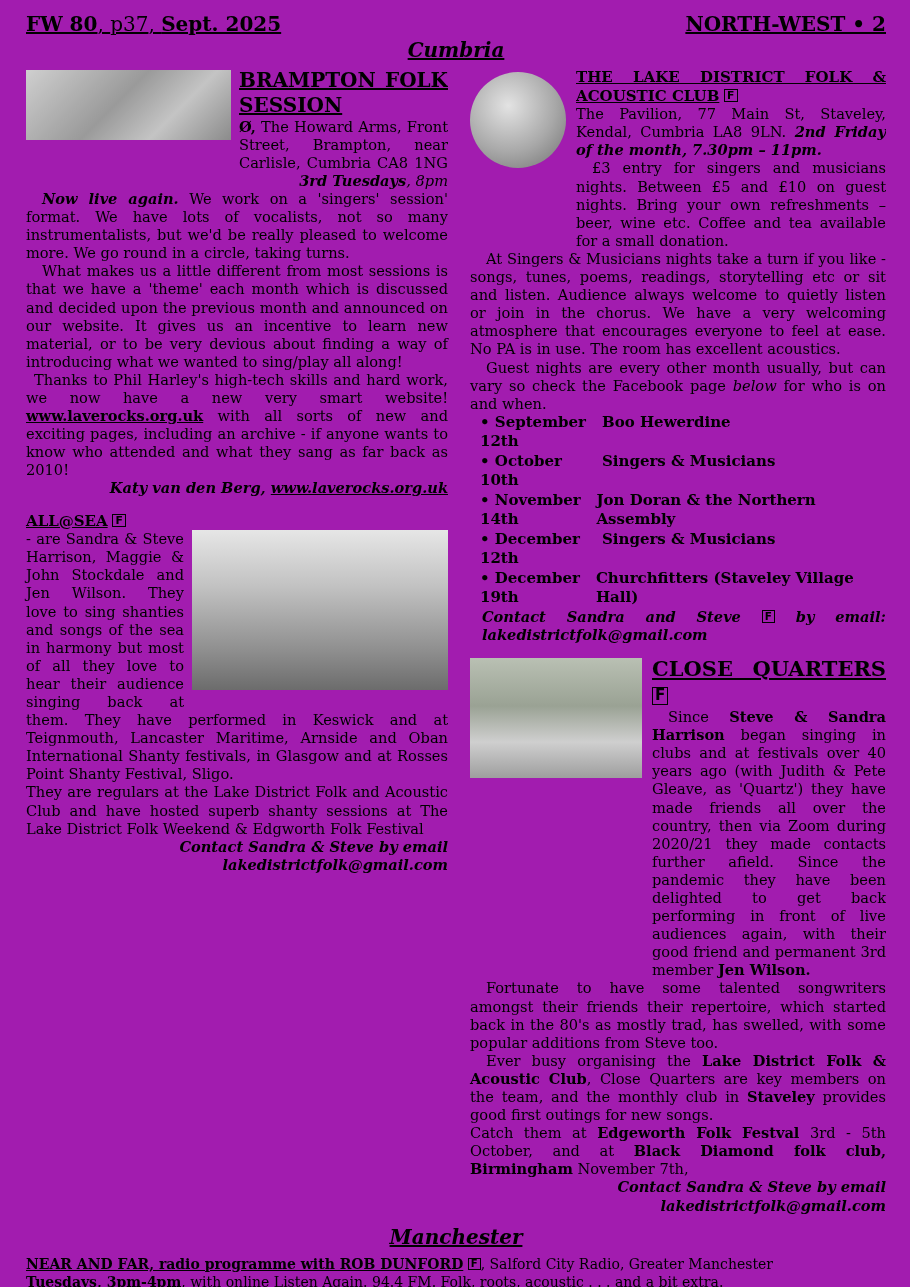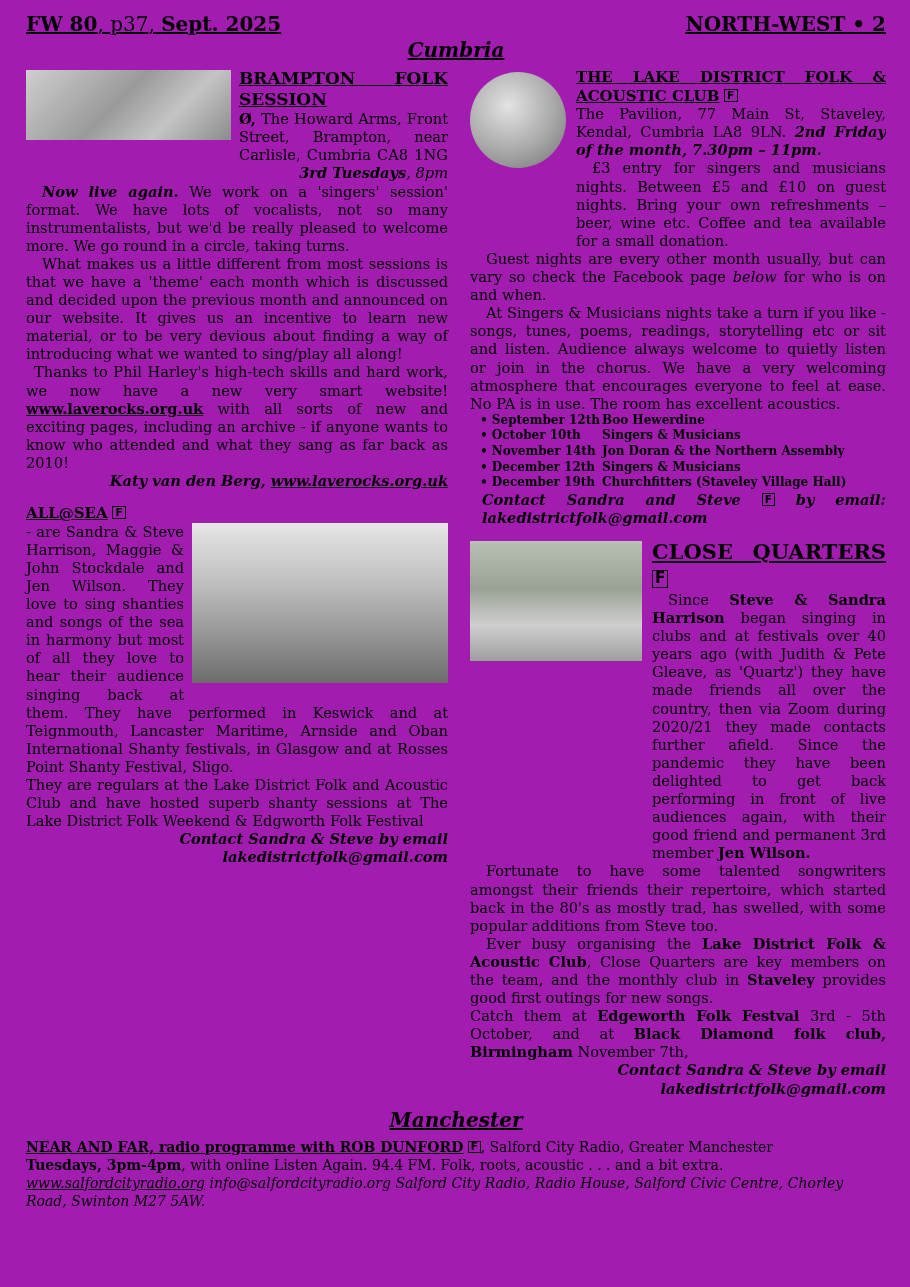--- a/index.html
+++ b/index.html
@@ -35,21 +35,21 @@
       linear-gradient(180deg,#e8e8e8 0%,#cycyc 0%,#d9d9d9 55%,#8f8f8f 100%);
   }
   .circ { float:left; width:96px; height:96px; border-radius:50%; margin:4px 10px 2px 0;
     background:radial-gradient(circle at 40% 35%,#e3e3e3 0%,#a8a8a8 55%,#6f6f6f 100%); }
   .sea { float:right; width:256px; height:160px; margin:0 0 4px 8px;
     background:linear-gradient(180deg,#e6e6e6 0%,#c2c2c2 35%,#8f8f8f 75%,#6c6c6c 100%); }
   .cqph { float:left; width:172px; height:120px; margin:2px 10px 2px 0;
     background:linear-gradient(180deg,#b9c0b3 0%,#9aa294 40%,#cfcfcf 70%,#9e9e9e 100%); }
   .spread { text-align:justify; text-align-last:justify; }
   .clr { clear:both; }
-  .ev { display:flex; font-weight:bold; font-size:12px; line-height:1.3; padding-left:10px; }
+  .ev { display:flex; font-weight:bold; font-size:15px; line-height:1.3; padding-left:10px; }
   .ev .dt { width:122px; } .ev .dt::before { content:"• "; }
   
   .wide { font-size:14px; line-height:1.3; }
   .mh { margin-top:10px; }
 </style>
 </head>
 <body>
 
 <svg width="0" height="0" style="position:absolute">
   <defs>
@@ -80,21 +80,21 @@
   </div>
 
   <div class="sec-title">Cumbria</div>
 
   <div class="cols">
 
     <div class="colL">
       <div>
         <div class="ph howard"></div>
         <div class="body-t" style="overflow:hidden">
-          <div class="spread" style="font-size:17px"><span class="rb ru">BRAMPTON FOLK SESSION</span></div>
+          <div class="spread" style="font-size:20px"><span class="rb ru">BRAMPTON FOLK SESSION</span></div>
           <div class="spread"><span class="rb">Ø,</span><span> The Howard Arms, Front Street, Brampton, near Carlisle, Cumbria CA8 1NG</span></div>
           <div class="r"><span class="rb ri">3rd Tuesdays</span><span class="ri">, 8pm</span></div>
         </div>
         <div class="clr"></div>
         <p class="body-t ind"><span class="rb ri">Now live again.</span><span>  We work on a 'singers' session' format. We have lots of vocalists, not so many instrumentalists, but we'd be really pleased to welcome more. We go round in a circle, taking turns.</span></p>
         <p class="body-t ind"><span>What makes us a little different from most sessions is that we have a 'theme' each month which is discussed and decided upon the previous month and announced on our website. It gives us an incentive to learn new material, or to be very devious about finding a way of introducing what we wanted to sing/play all along!</span></p>
         <p class="body-t" style="text-indent:8px"><span>Thanks to Phil Harley's high-tech skills and hard work, we now have a new very smart website! </span><span class="rb ru">www.laverocks.org.uk</span><span> with all sorts of new and exciting pages, including an archive - if anyone wants to know who attended and what they sang as far back as 2010!</span></p>
         <div class="body-t r"><span class="rb ri">Katy van den Berg, </span><span class="rb ri ru">www.laverocks.org.uk</span></div>
       </div>
 
@@ -110,22 +110,22 @@
 
     <div class="colR">
       <div>
         <div class="ph circ"></div>
         <div class="body-t" style="overflow:hidden">
           <div style="font-size:15px"><span class="rb ru">THE LAKE DISTRICT FOLK &amp; ACOUSTIC CLUB</span><span> </span><span class="rx">F</span></div>
           <div><span>The Pavilion, 77 Main St, Staveley, Kendal, Cumbria LA8 9LN.</span><span>      </span><span class="rb ri">2nd Friday of the month, 7.30pm – 11pm.</span></div>
           <div class="ind"><span>£3 entry for singers and musicians nights. Between £5 and £10 on guest nights. Bring your own refreshments – beer, wine etc. Coffee and tea available for a small donation.</span></div>
         </div>
         <div class="clr"></div>
+        <p class="body-t ind"><span>At Singers &amp; Musicians nights take a turn if you like - songs, tunes, poems, readings, storytelling etc or sit and listen. Audience always welcome to quietly listen or join in the chorus. We have a very welcoming atmosphere that encourages everyone to feel at ease. No PA is in use. The room has excellent acoustics.</span></p>
         <p class="body-t ind"><span>Guest nights are every other month usually, but can vary so check the Facebook page </span><span class="ri">below</span><span> for who is on and when.</span></p>
-        <p class="body-t ind"><span>At Singers &amp; Musicians nights take a turn if you like - songs, tunes, poems, readings, storytelling etc or sit and listen. Audience always welcome to quietly listen or join in the chorus. We have a very welcoming atmosphere that encourages everyone to feel at ease. No PA is in use. The room has excellent acoustics.</span></p>
         <div class="ev">
             <span class="dt">September 12th</span>
             <span>Boo Hewerdine</span>
           </div>
         <div class="ev">
             <span class="dt">October 10th</span>
             <span>Singers &amp; Musicians</span>
           </div>
         <div class="ev">
             <span class="dt">November 14th</span>

